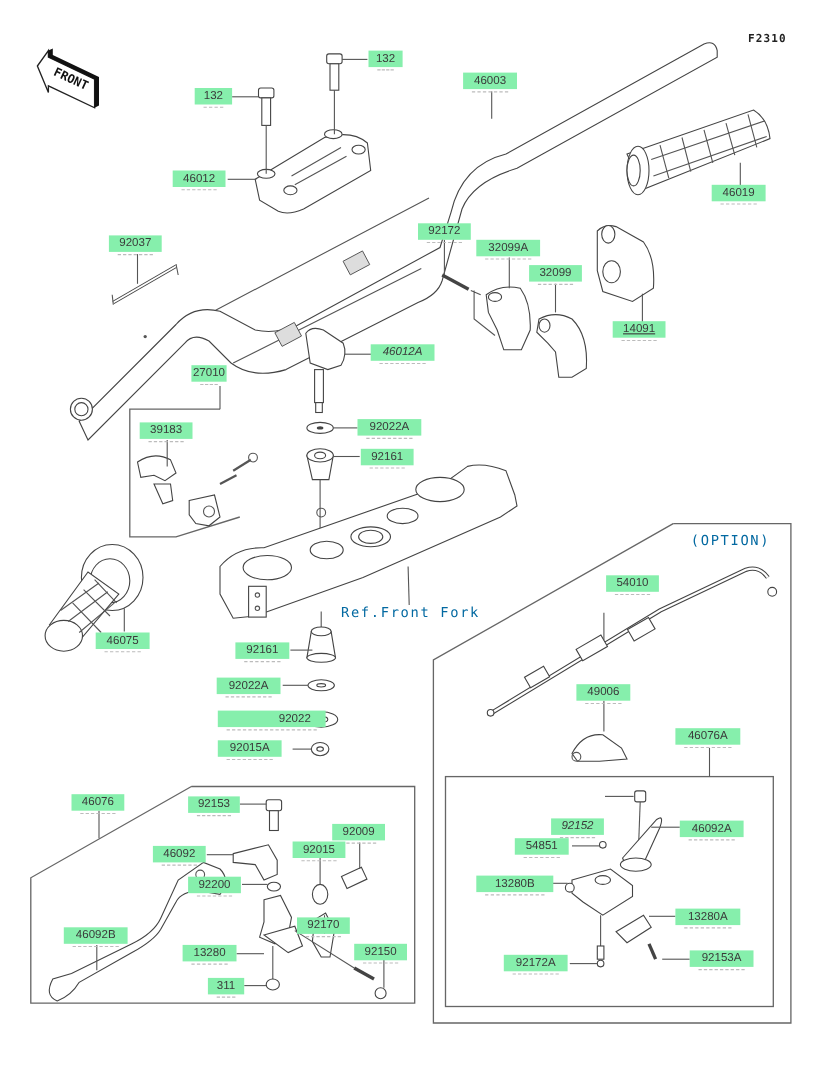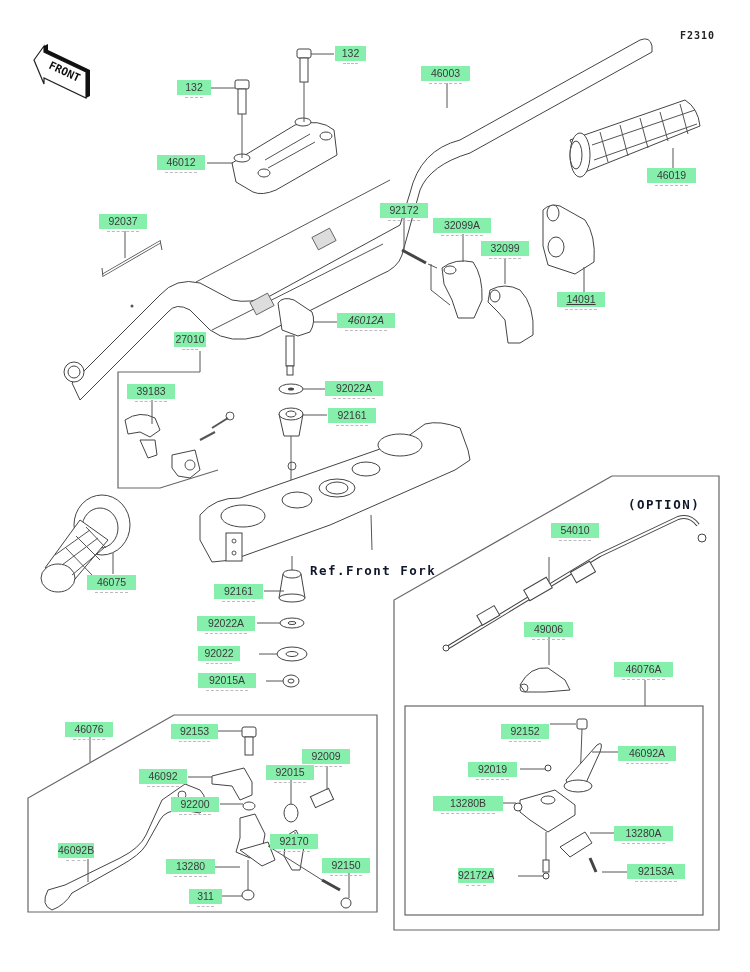--- a/index.html
+++ b/index.html
@@ -12,22 +12,22 @@
     }
     .lbl::after {
       content: ""; position: absolute; left: 8px; right: 8px; bottom: -3px;
       border-bottom: 1px dashed #bcbcbc;
     }
     .code {
       position: absolute; font-family: "DejaVu Sans Mono", monospace; font-weight: bold;
       font-size: 10px; color: #222; letter-spacing: 1px;
     }
     .note {
-      position: absolute; font-family: "DejaVu Sans Mono", monospace; font-weight: bold;
-      font-size: 12.5px; color: #0f172a; letter-spacing: 1.5px; margin-top: 14px;
+      position: absolute; font-family: "DejaVu Sans Mono", monospace; font-weight: normal;
+      font-size: 12.5px; color: #0369a1; letter-spacing: 1.5px;
     }
     svg .part { fill: #fff; stroke: #444; stroke-width: 1; }
     svg .ln { fill: none; stroke: #555; stroke-width: 1; }
     svg .box { fill: none; stroke: #666; stroke-width: 1.2; }
     svg .hatch { fill: #ddd; stroke: #555; stroke-width: 0.8; }
   </style>
 </head>
 <body>
 
 <svg id="diagram" viewBox="0 0 750 972" xmlns="http://www.w3.org/2000/svg">
@@ -273,35 +273,35 @@
 <div class="lbl" style="left:481px; top:241px; width:48px;">32099</div>
 <div class="lbl" style="left:557px; top:292px; width:48px;text-decoration:underline;">14091</div>
 <div class="lbl" style="left:337px; top:313px; width:58px;font-style:italic;">46012A</div>
 <div class="lbl" style="left:174px; top:332px; width:32px;">27010</div>
 <div class="lbl" style="left:127px; top:384px; width:48px;">39183</div>
 <div class="lbl" style="left:325px; top:381px; width:58px;">92022A</div>
 <div class="lbl" style="left:328px; top:408px; width:48px;">92161</div>
 <div class="lbl" style="left:87px; top:575px; width:49px;">46075</div>
 <div class="lbl" style="left:214px; top:584px; width:49px;">92161</div>
 <div class="lbl" style="left:197px; top:616px; width:58px;">92022A</div>
-<div class="lbl" style="left:198px; top:646px; width:42px;">92022</div>
+<div class="lbl" style="left:198px; top:646px; width:56px;padding-left:42px;">92022</div>
 <div class="lbl" style="left:198px; top:673px; width:58px;">92015A</div>
 <div class="lbl" style="left:65px; top:722px; width:48px;">46076</div>
 <div class="lbl" style="left:171px; top:724px; width:47px;">92153</div>
 <div class="lbl" style="left:302px; top:749px; width:48px;">92009</div>
 <div class="lbl" style="left:139px; top:769px; width:48px;">46092</div>
 <div class="lbl" style="left:266px; top:765px; width:48px;">92015</div>
 <div class="lbl" style="left:171px; top:797px; width:48px;">92200</div>
 <div class="lbl" style="left:270px; top:834px; width:48px;">92170</div>
-<div class="lbl" style="left:58px; top:843px; width:36px;text-align:center;">46092B</div>
+<div class="lbl" style="left:58px; top:843px; width:58px;text-align:center;">46092B</div>
 <div class="lbl" style="left:166px; top:859px; width:49px;">13280</div>
 <div class="lbl" style="left:322px; top:858px; width:48px;">92150</div>
 <div class="lbl" style="left:189px; top:889px; width:33px;">311</div>
 <div class="lbl" style="left:551px; top:523px; width:48px;">54010</div>
 <div class="lbl" style="left:524px; top:622px; width:49px;">49006</div>
 <div class="lbl" style="left:614px; top:662px; width:59px;">46076A</div>
-<div class="lbl" style="left:501px; top:724px; width:48px;">92152</div>
+<div class="lbl" style="left:501px; top:744px; width:48px;font-style:italic;">92152</div>
 <div class="lbl" style="left:618px; top:746px; width:58px;">46092A</div>
-<div class="lbl" style="left:468px; top:762px; width:49px;">92019</div>
+<div class="lbl" style="left:468px; top:762px; width:49px;">54851</div>
 <div class="lbl" style="left:433px; top:796px; width:70px;">13280B</div>
 <div class="lbl" style="left:614px; top:826px; width:59px;">13280A</div>
-<div class="lbl" style="left:458px; top:868px; width:36px;">92172A</div>
+<div class="lbl" style="left:458px; top:868px; width:58px;">92172A</div>
 <div class="lbl" style="left:627px; top:864px; width:58px;">92153A</div>
 
 </body></html>

